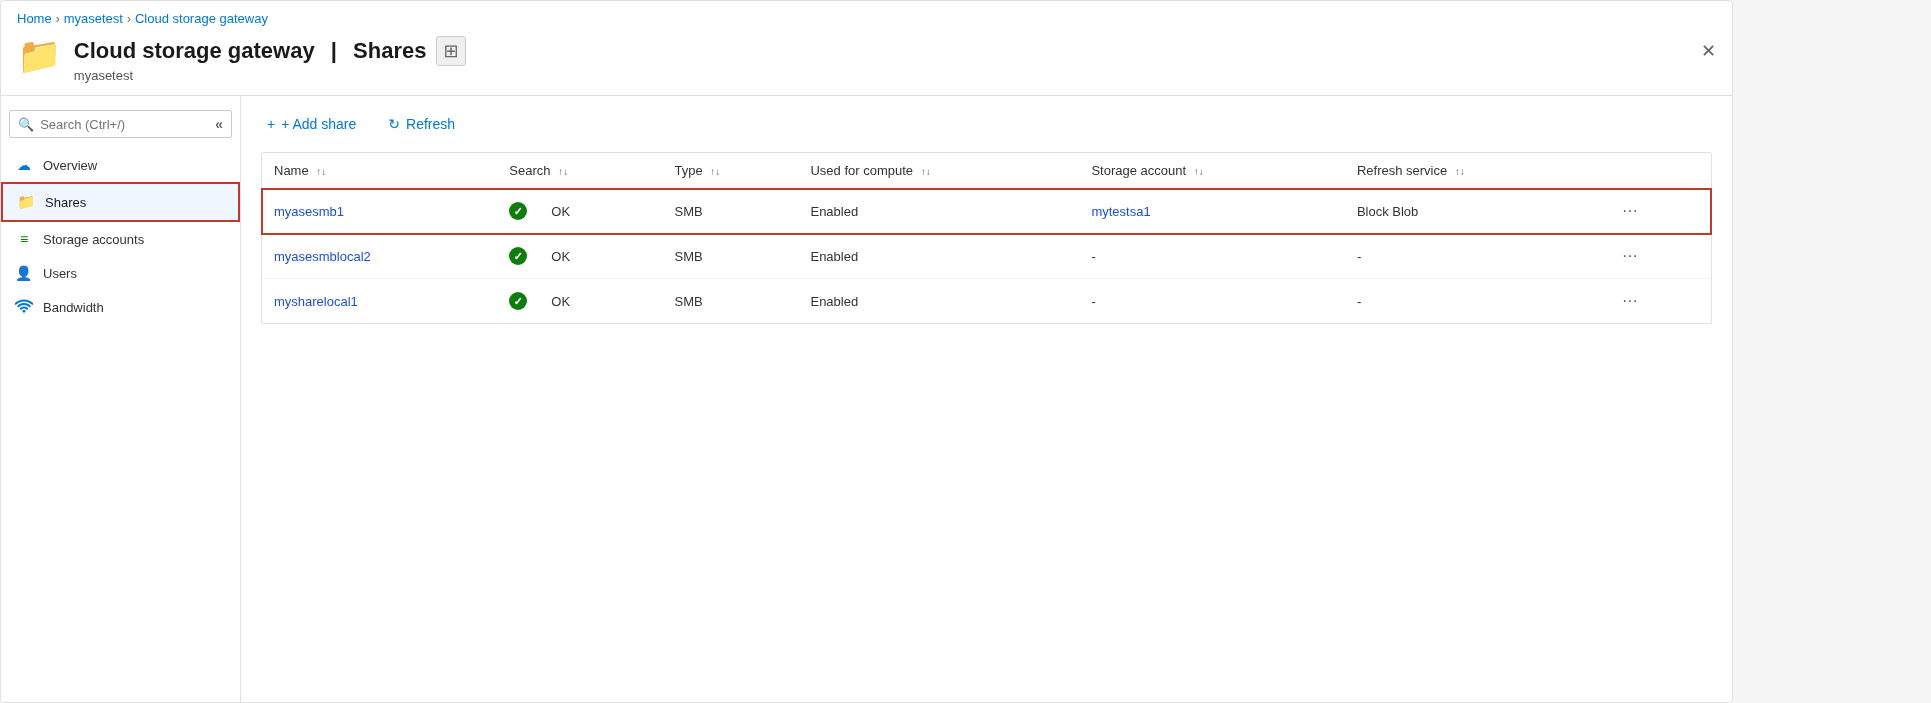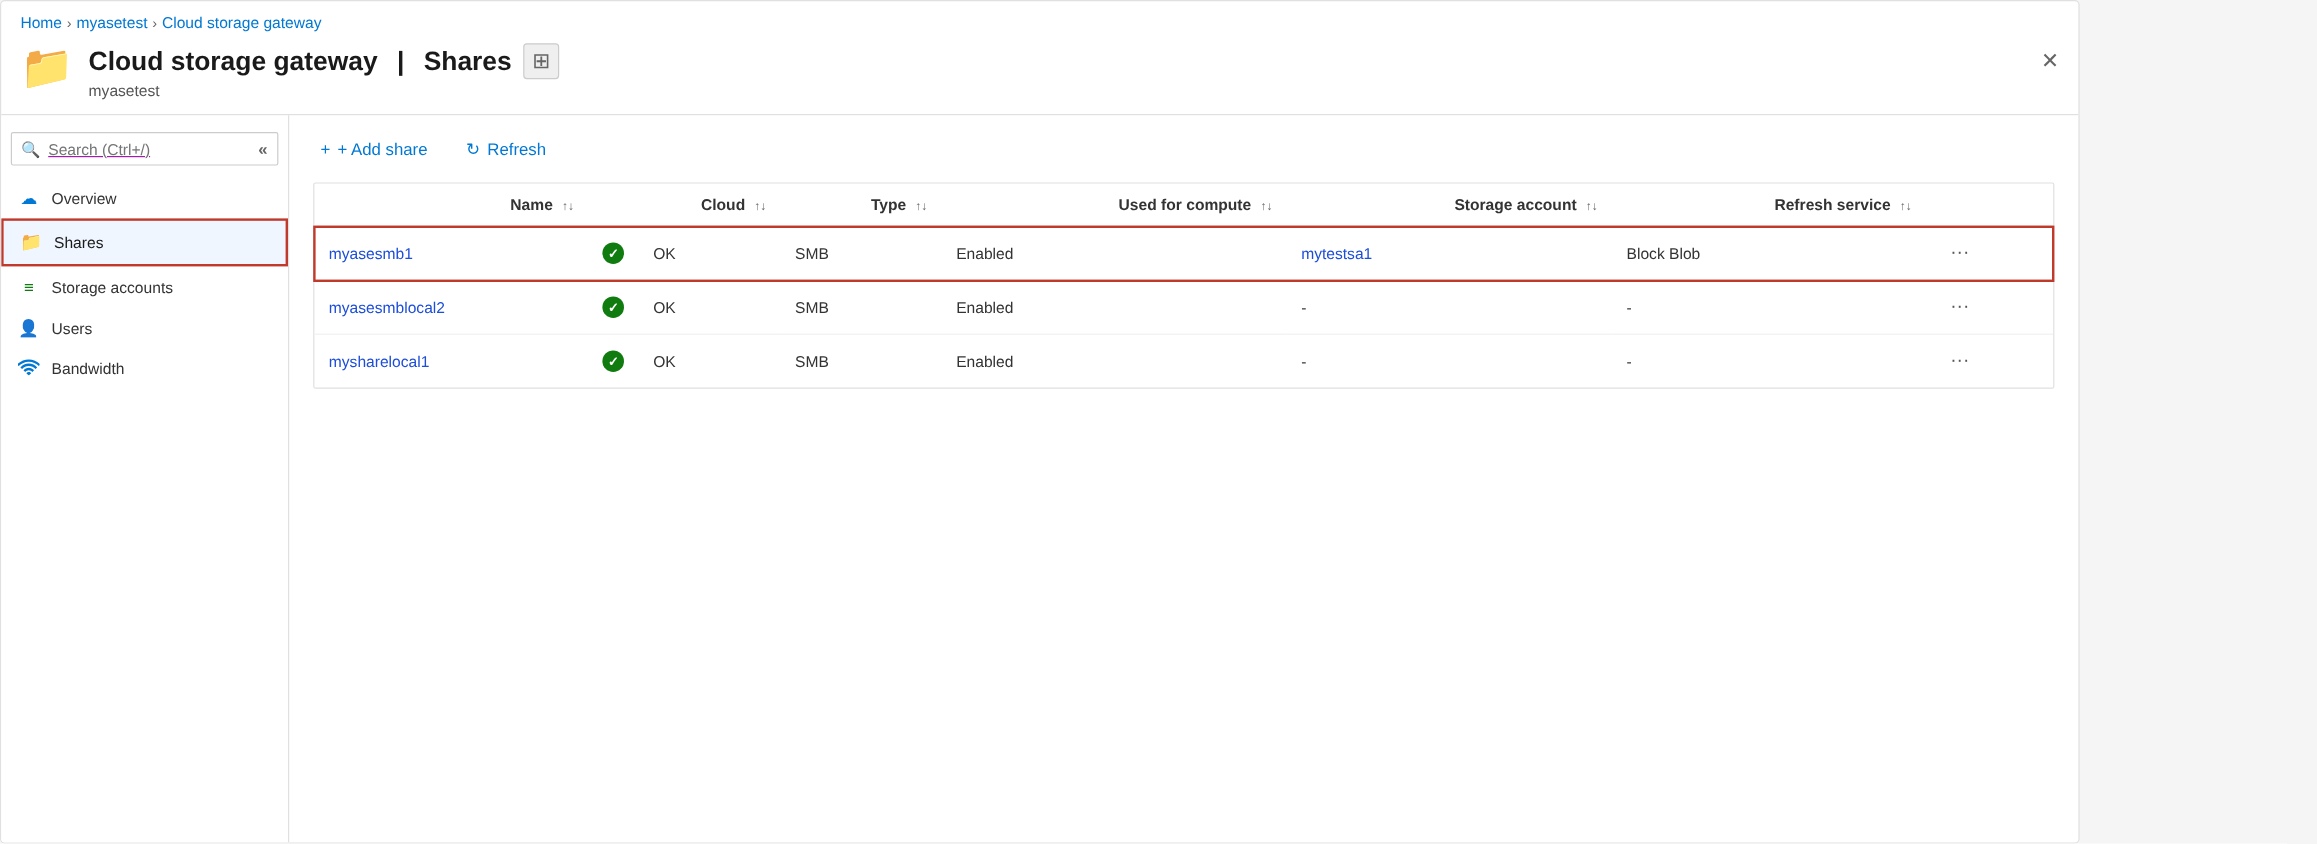--- a/index.html
+++ b/index.html
@@ -101,24 +101,23 @@
       border: 1px solid #ccc;
       border-radius: 2px;
       padding: 5px 8px;
       gap: 6px;
       background: #fff;
     }
     .search-box input {
       border: none;
       outline: none;
       font-size: 13px;
-      color: #a21caf;
+      color: #ef4444;
       width: 100%;
       background: transparent;
-      text-decoration: underline;
     }
     .search-icon {
       color: #666;
       font-size: 13px;
     }
     .collapse-btn {
       margin-left: auto;
       color: #666;
       cursor: pointer;
       font-size: 14px;
@@ -176,24 +175,24 @@
       overflow: visible;
     }
     table {
       width: 100%;
       border-collapse: collapse;
     }
     thead tr {
       border-bottom: 1px solid #ddd;
     }
     th {
-      text-align: right;
+      text-align: left;
       padding: 10px 12px;
       font-size: 13px;
-      font-weight: 700;
+      font-weight: 400;
       color: #333;
       white-space: nowrap;
       user-select: none;
     }
     th .sort-arrows {
       font-size: 10px;
       color: #666;
       margin-left: 4px;
     }
     td {
@@ -339,21 +338,21 @@
 
       <div class="table-wrapper">
         <table>
           <thead>
             <tr>
               <th>
                 <span>Name</span>
                 <span class="sort-arrows">↑↓</span>
               </th>
               <th>
-                <span>Cloud</span>
+                <span>Search</span>
                 <span class="sort-arrows">↑↓</span>
               </th>
               <th>
                 <span>Type</span>
                 <span class="sort-arrows">↑↓</span>
               </th>
               <th>
                 <span>Used for compute</span>
                 <span class="sort-arrows">↑↓</span>
               </th>

